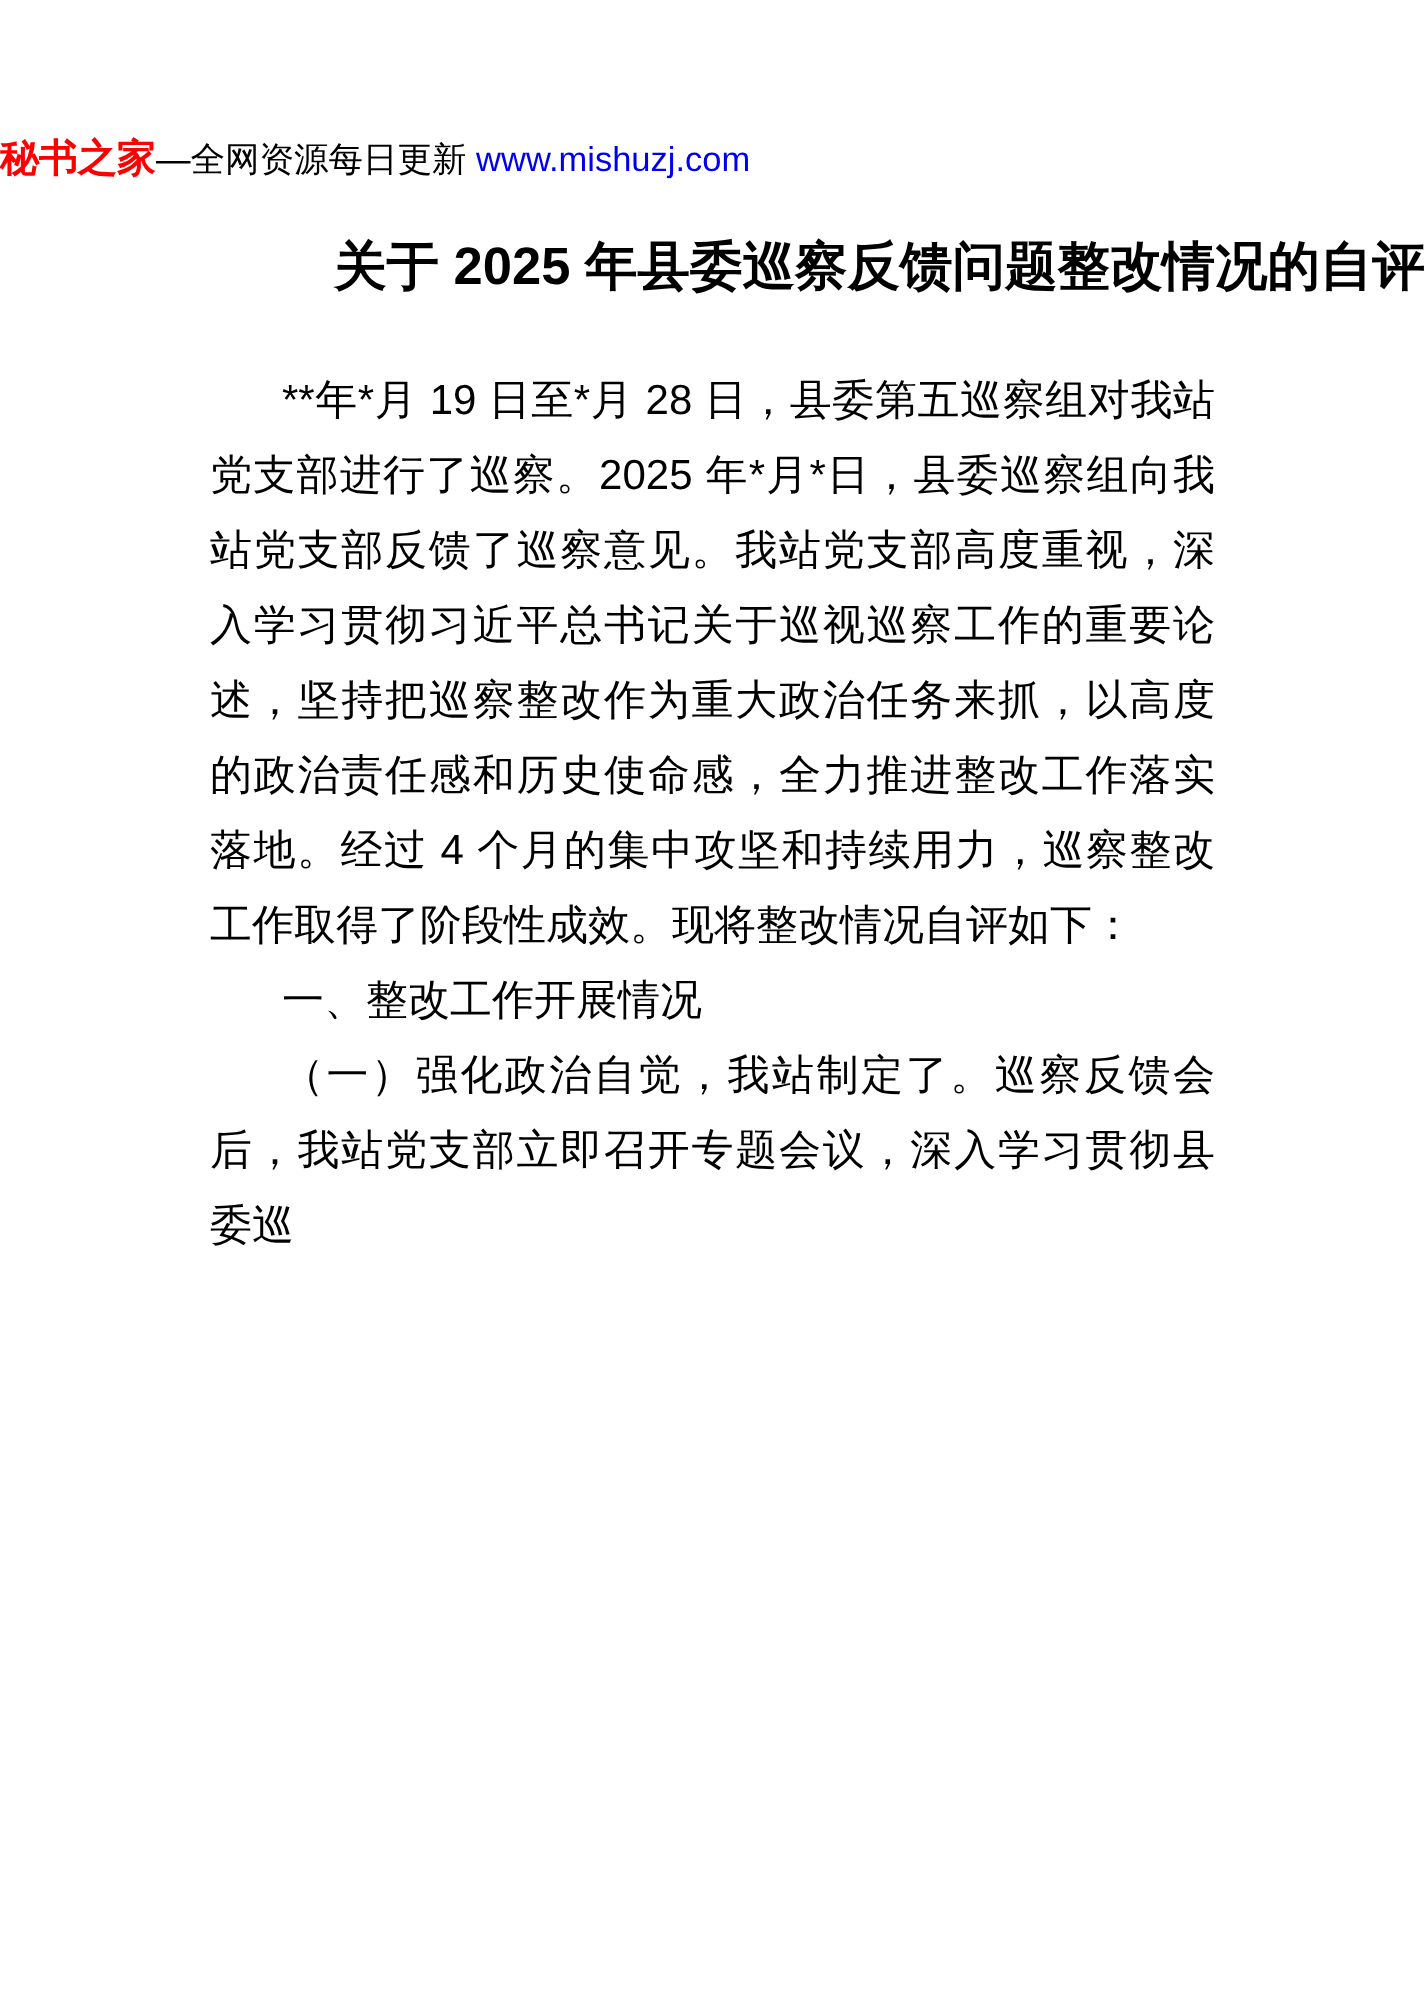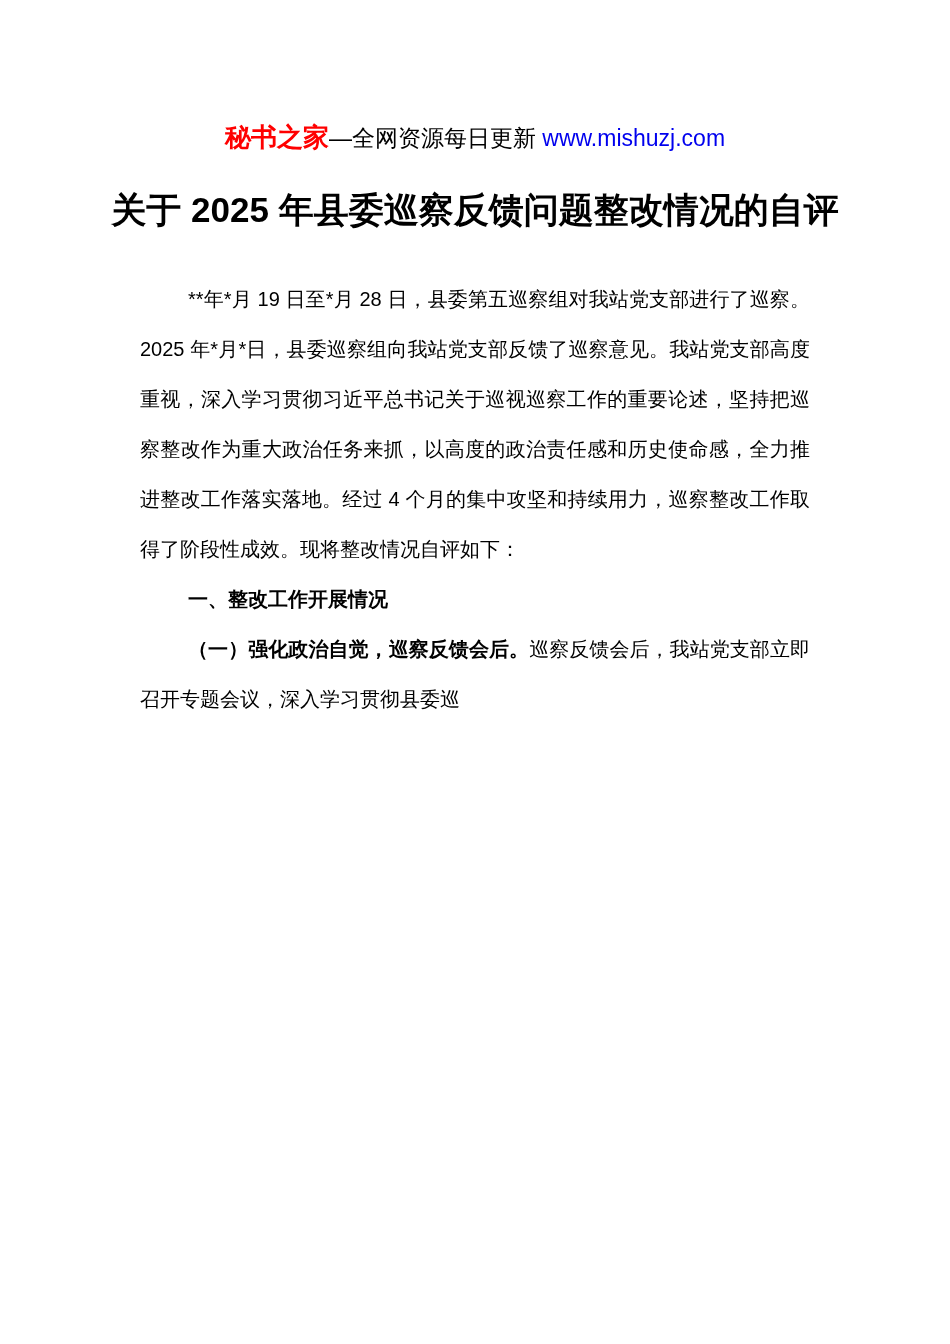--- a/index.html
+++ b/index.html
@@ -6,70 +6,69 @@
   .page {
     position: relative;
     width: 950px;
     height: 1344px;
     background: #ffffff;
     overflow: hidden;
     color: #000000;
     font-family: "Liberation Sans", sans-serif;
   }
   .doc-header {
-    margin-top: 120px;
-    text-align: center;
+    margin-top: 88px;
     font-size: 23px;
     line-height: 34px;
     white-space: nowrap;
   }
   .site-name {
     color: #ff0000;
     font-weight: bold;
     font-size: 26px;
   }
   .site-tagline {
     color: #000000;
   }
   .site-url {
     color: #0000ee;
     text-decoration: none;
   }
   .doc-title {
     margin: 28px 0 0 0;
-    text-align: center;
+    text-align: right;
     font-size: 35px;
     line-height: 53px;
     font-weight: bold;
   }
   .title-line { display: block; }
   .doc-body {
     margin: 38px 140px 0 140px;
-    font-size: 20px;
+    font-size: 28px;
     line-height: 50px;
     text-align: justify;
   }
   .para {
     margin: 0;
     text-indent: 48px;
   }
-  .bold { font-weight: bold; }
+  .bold { font-weight: normal; }
 </style>
 </head>
 <body>
 
 <div class="page">
 
   <div class="doc-header">
     <span class="site-name">秘书之家</span><span class="site-tagline">—全网资源每日更新 </span><a class="site-url">www.mishuzj.com</a>
   </div>
 
   <h1 class="doc-title">
     <span class="title-line">关于 2025 年县委巡察反馈问题整改情况的自评</span>
   </h1>
 
   <div class="doc-body" id="doc-body">
       <p class="para"><span>**年*月 19 日至*月 28 日，县委第五巡察组对我站党支部进行了巡察。2025 年*月*日，县委巡察组向我站党支部反馈了巡察意见。我站党支部高度重视，深入学习贯彻习近平总书记关于巡视巡察工作的重要论述，坚持把巡察整改作为重大政治任务来抓，以高度的政治责任感和历史使命感，全力推进整改工作落实落地。经过 4 个月的集中攻坚和持续用力，巡察整改工作取得了阶段性成效。现将整改情况自评如下：</span></p>
       <p class="para"><span class="bold">一、整改工作开展情况</span></p>
-      <p class="para"><span class="bold">（一）强化政治自觉，巡察反馈会后。</span><span>巡察反馈会后，我站党支部立即召开专题会议，深入学习贯彻县委巡</span></p>
+      <p class="para"><span class="bold">（一）强化政治自觉，我站制定了。</span><span>巡察反馈会后，我站党支部立即召开专题会议，深入学习贯彻县委巡</span></p>
     </div>
 
 </div>
 
 </body></html>

